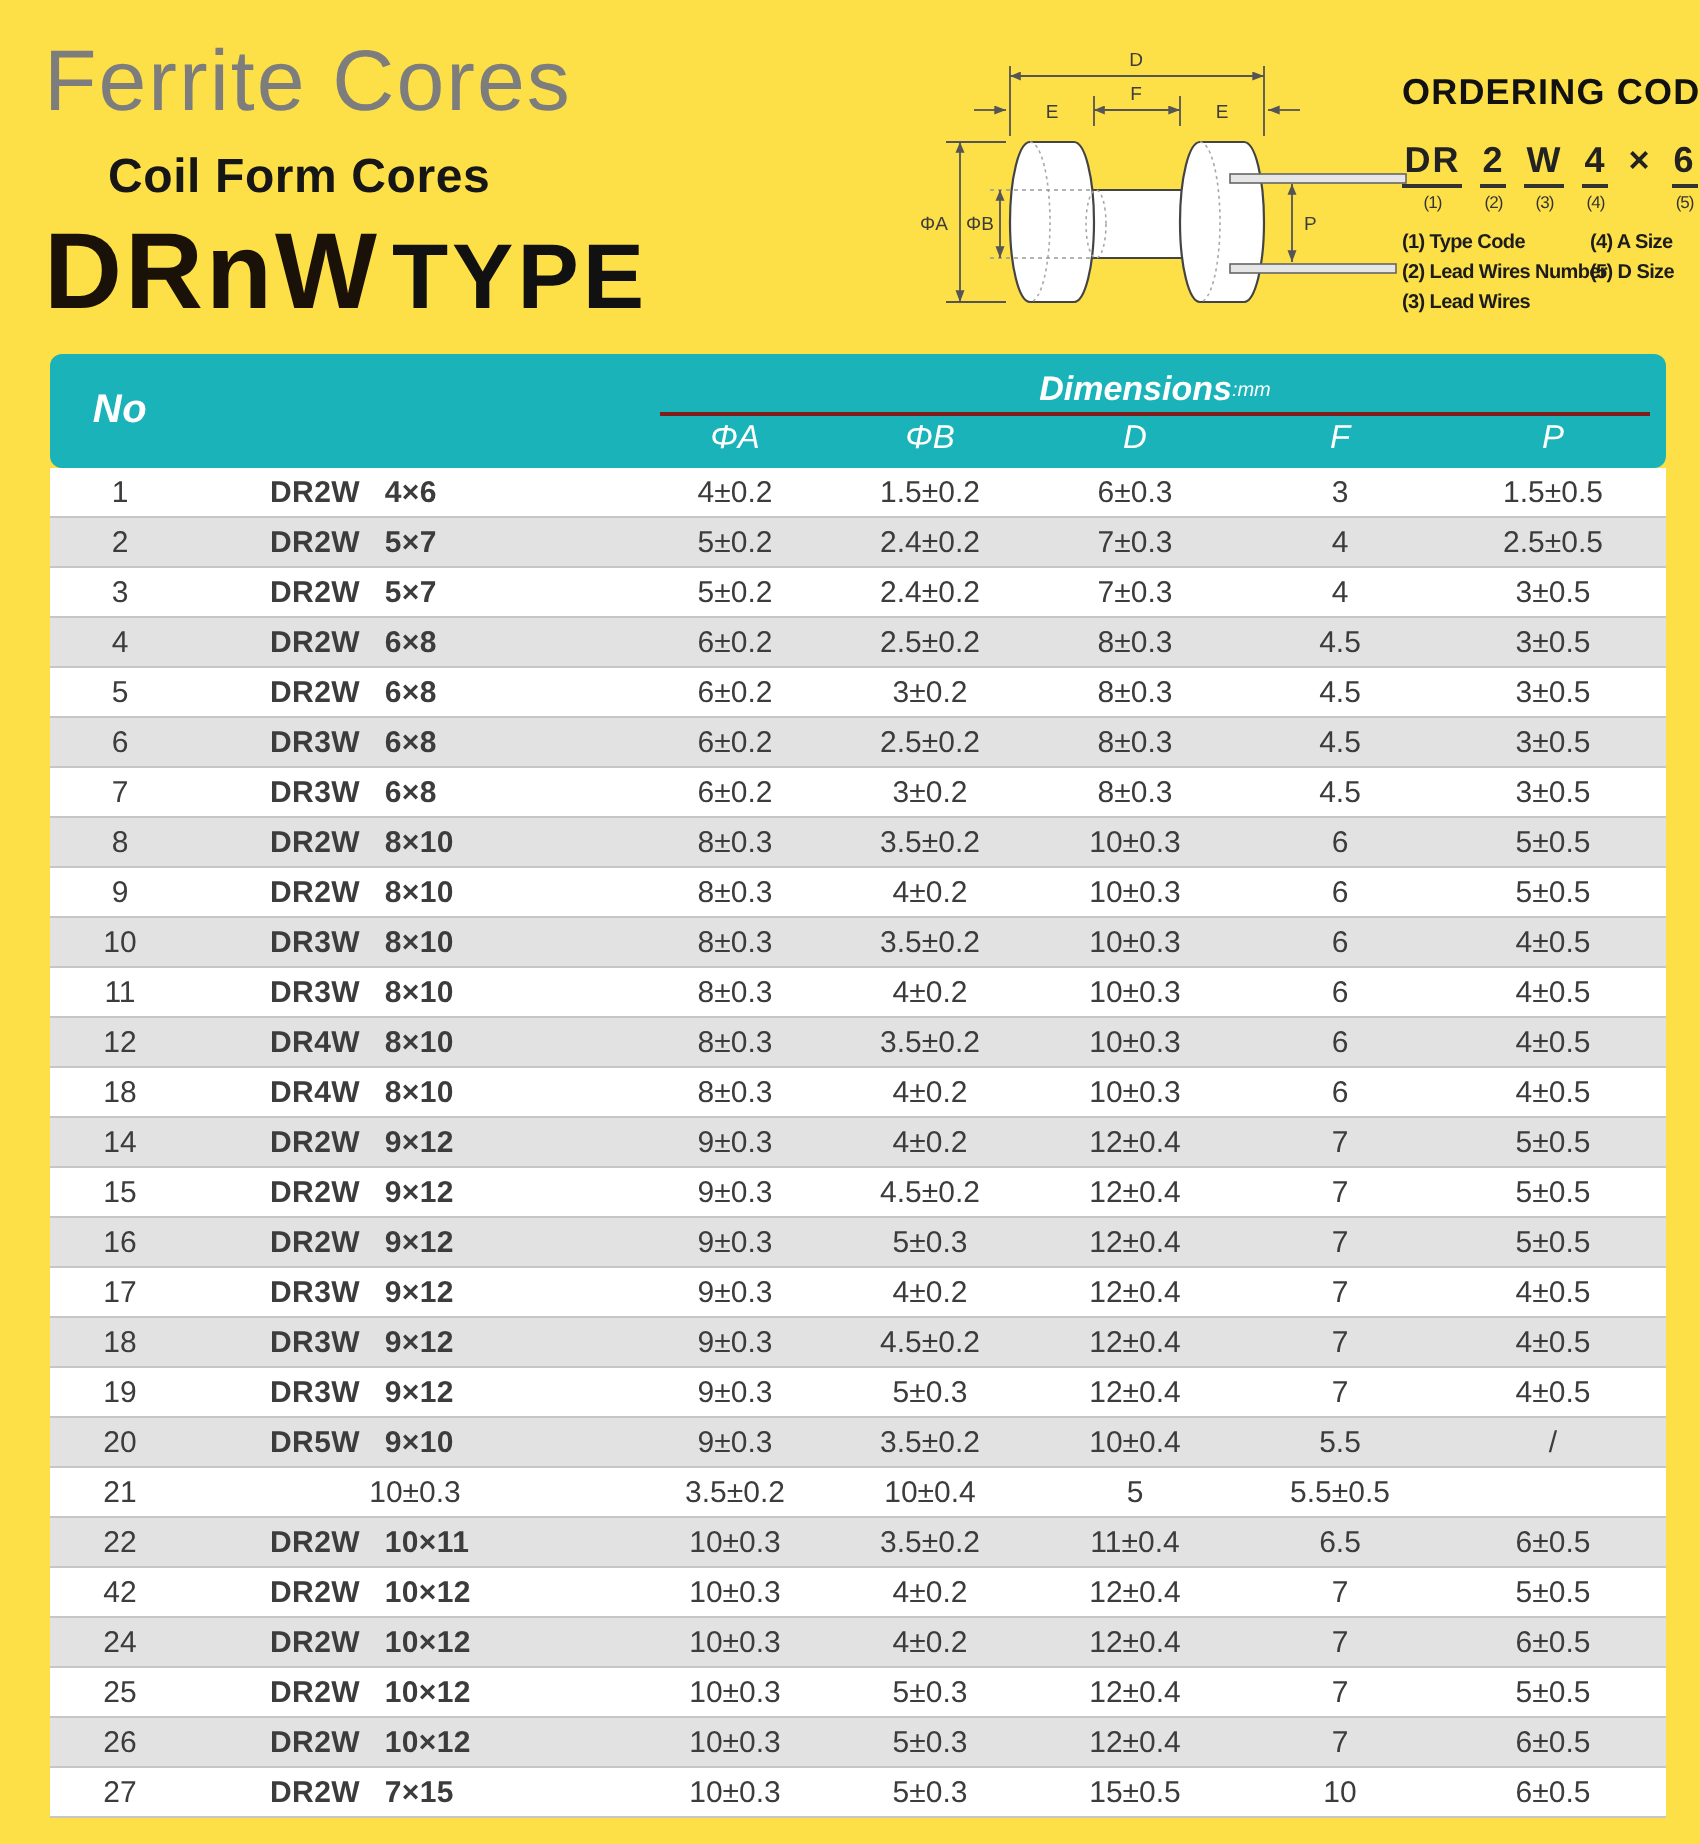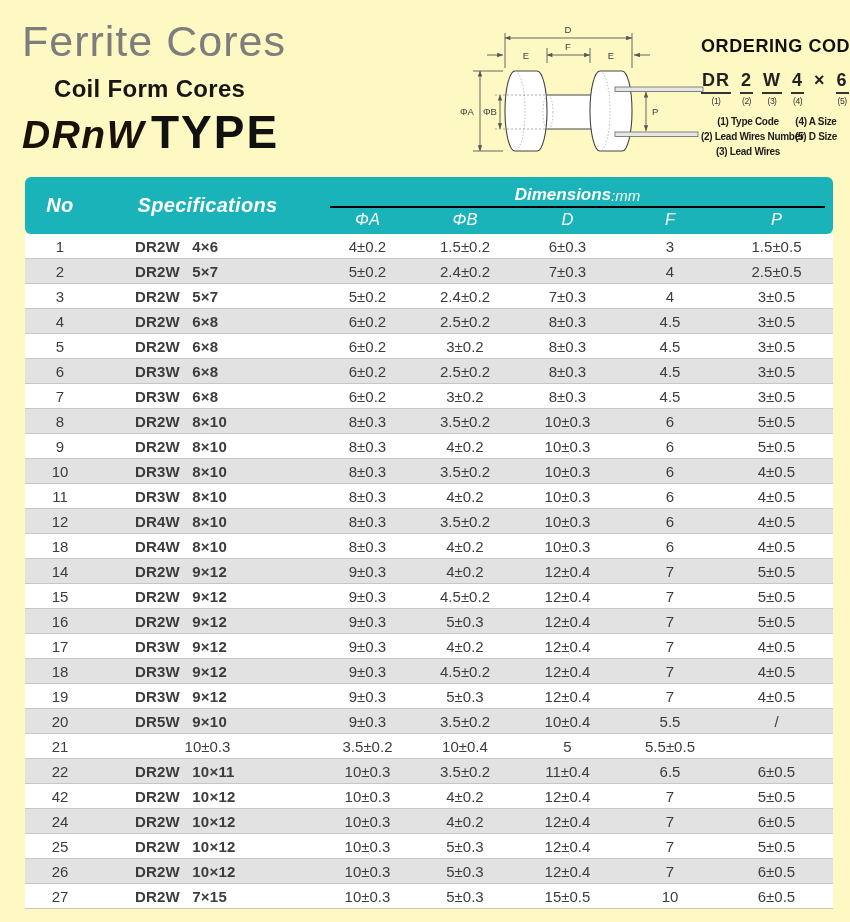--- a/index.html
+++ b/index.html
@@ -1,55 +1,55 @@
 <!DOCTYPE html>
 <html style="--accent: #19b3b9; --row-alt: #e2e2e2;"><head>
 <meta charset="utf-8">
 <style>
   * { margin:0; padding:0; box-sizing:border-box; }
   html,body { background:#fff; }
   .page {
-    position:relative; width:850px; height:922px; background:#fef9c3;
+    position:relative; width:850px; height:922px; background:#fde047;
     font-family:"Liberation Sans", sans-serif; overflow:hidden;
   }
   
   .titles { position:absolute; left:22px; top:18px; width:420px; }
   .title-main { font-size:43px; color:#7d7d7d; letter-spacing:1px; line-height:1.1; }
   .title-sub  { font-size:24px; color:#161616; font-weight:bold; margin-top:10px; letter-spacing:0.3px;margin-left:32px; }
   .title-type { margin-top:2px; color:#1a1208; }
-  .type-bold  { font-size:39px; font-weight:bold; letter-spacing:1.5px;font-style:italic; }
+  .type-bold  { font-size:54px; font-weight:bold; letter-spacing:1.5px; }
   .type-rest  { font-size:46px; font-weight:bold; letter-spacing:2px; margin-left:6px; color:#111; }
   
   .diagram { position:absolute; left:445px; top:18px; }
   .dimtxt { font-size:9.5px; fill:#3d3d3d; }
   
   .ordering { position:absolute; left:701px; top:36px; width:148px; color:#1a1a1a; }
   .ordering-heading { font-size:18px; font-weight:bold; letter-spacing:0.6px; color:#111; white-space:nowrap; }
-  .code-line { display:flex; align-items:flex-start; gap:9px; margin-top:14px; }
+  .code-line { display:flex; align-items:flex-start; gap:9px; margin-top:14px;justify-content:center; }
   .code-part { display:flex; flex-direction:column; align-items:center; }
   .code-char { font-size:18px; font-weight:bold; color:#222; line-height:1; padding:0 1px 3px 1px; border-bottom:2px solid #333; letter-spacing:1px; }
   .code-part.nounder .code-char { border-bottom:2px solid transparent; }
   .code-num { font-size:8.5px; color:#333; margin-top:2px; letter-spacing:-0.5px; }
   .legend { display:flex; margin-top:10px; }
-  .legend-col { display:flex; flex-direction:column; gap:4px;text-align:center; }
+  .legend-col { display:flex; flex-direction:column; gap:4px; }
   .legend-col.left { width:94px; }
   .legend-item { font-size:10px; font-weight:bold; color:#1c1c1c; white-space:nowrap; letter-spacing:-0.3px; }
   
   .spec-table { position:absolute; left:25px; top:177px; width:808px; }
   .thead {
     display:flex; height:57px; background:var(--accent,#19b3b9);
     border-radius:6px; color:#fff;font-style:italic;
   }
   .thead-left { display:grid; grid-template-columns:70px 225px; width:295px; height:100%; }
   .th-main { display:flex; align-items:center; justify-content:center; font-size:20px; font-weight:bold; letter-spacing:0.3px; }
   .thead-right { width:513px; display:flex; flex-direction:column; height:100%; }
   .dims-cell { height:28px; display:flex; align-items:center; justify-content:center;
-    border-bottom:2px solid #000000; margin:3px 8px 0 10px; padding-top:4px; }
+    border-bottom:2px solid #7f1d1d; margin:3px 8px 0 10px; padding-top:4px; }
   .dims-label { font-size:17px; font-weight:bold; }
-  .dims-unit { font-size:15px; font-weight:normal;text-align:right; }
+  .dims-unit { font-size:10px; font-weight:normal;text-align:right; }
   .subcols { flex:1; display:grid; grid-template-columns:95px 100px 105px 100px 113px; }
   .subcol { display:flex; align-items:center; justify-content:center; font-size:16.5px; padding-bottom:3px; }
   
   .tbody { width:808px; }
   .trow { display:grid; grid-template-columns:70px 225px 95px 100px 105px 100px 113px;
     height:25px; background:#ffffff; border-bottom:1px solid #c6c6c6; }
   .trow.alt { background:var(--row-alt,#e2e2e2); }
   .td { display:flex; align-items:center; justify-content:center; font-size:15px; color:#3c3c3c; }
   .td-spec { justify-content:flex-start; padding-left:40px; word-spacing:8px; letter-spacing:0.2px;font-weight:bold; }
 </style>
@@ -177,21 +177,20 @@
           <div class="legend-item">(4) A Size</div>
           <div class="legend-item">(5) D Size</div>
         </div>
     </div>
   </div>
 
   <div class="spec-table">
     <div class="thead">
       <div class="thead-left">
         <div class="th-main">No</div>
-        <div class="th-main">Specifications</div>
       </div>
       <div class="thead-right">
         <div class="dims-cell">
           <span class="dims-label">Dimensions</span>
             <span class="dims-unit">:mm</span>
         </div>
         <div class="subcols">
           <div class="subcol">ΦA</div>
           <div class="subcol">ΦB</div>
           <div class="subcol">D</div>

